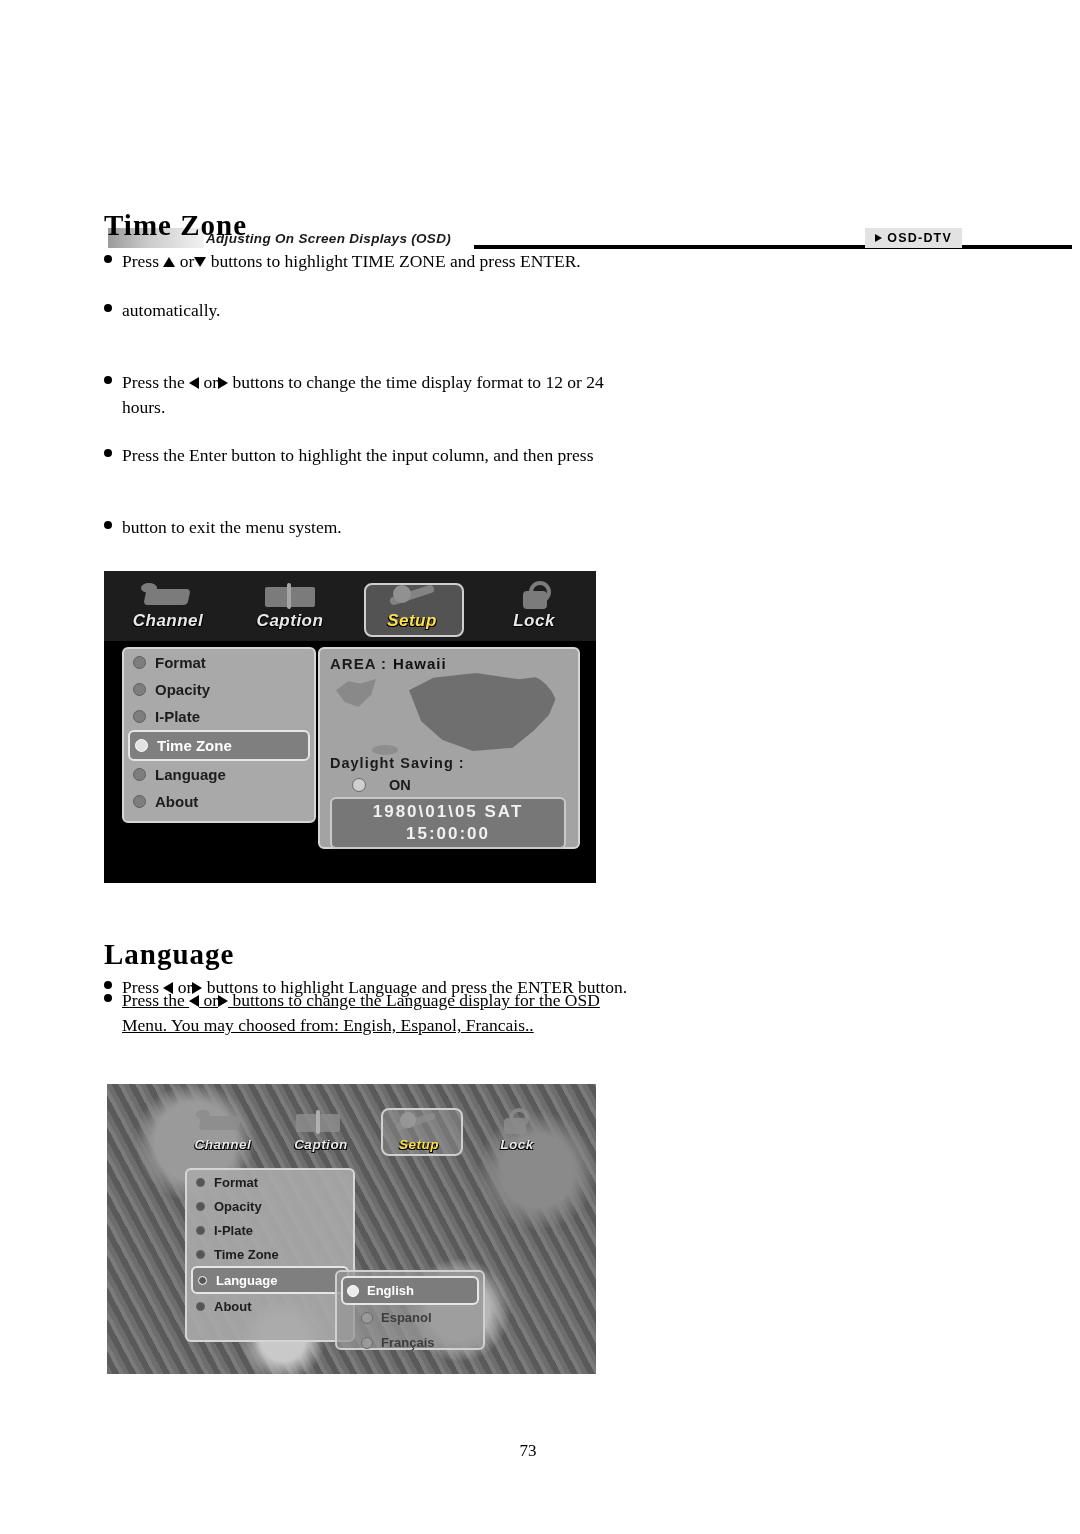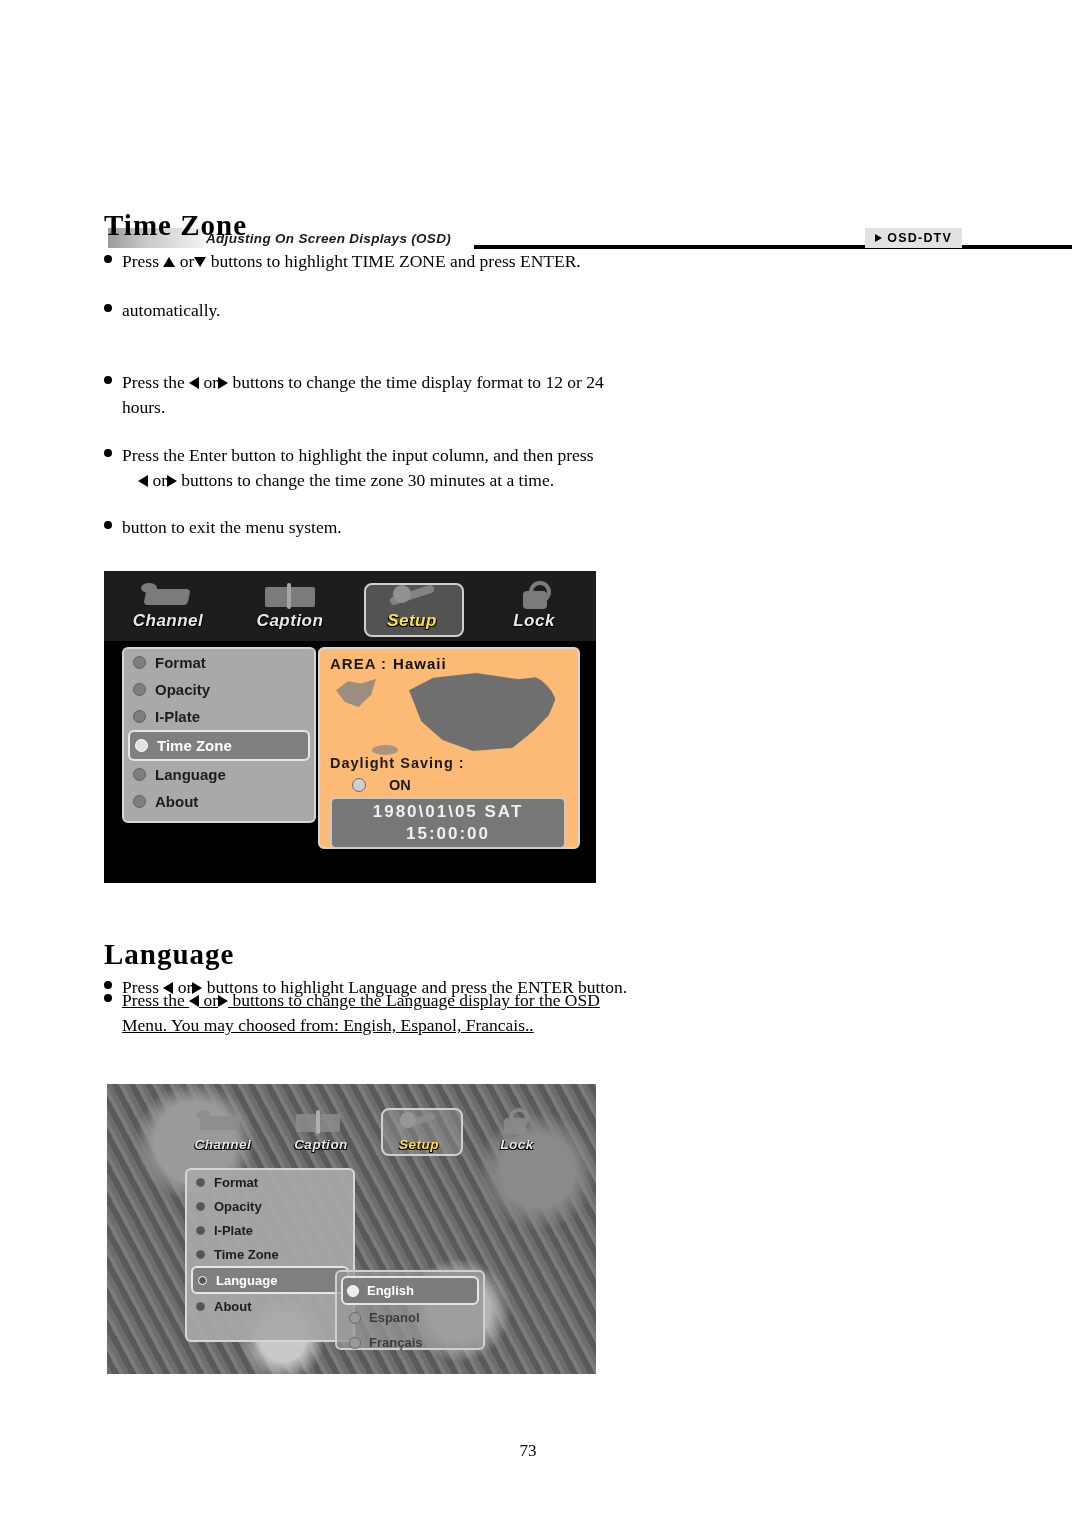--- a/index.html
+++ b/index.html
@@ -229,21 +229,21 @@
   .menu-row.active .bulletdot {
     background: #e2e2e2;
     border-color: #fff;
   }
 
   
   .osd-right {
     position: absolute;
     left: 214px; top: 76px;
     width: 258px; height: 198px;
-    background: #fdba74;
+    background: #a3a3a3;
     border: 2px solid #d6d6d6;
     border-radius: 6px;
     text-decoration: underline;
   }
   .area-line {
     position: absolute;
     left: 10px; top: 6px;
     font-family: "Liberation Sans", sans-serif;
     font-weight: bold;
     font-size: 15px;
@@ -356,21 +356,21 @@
     background: rgba(150,150,150,0.75);
     border: 2px solid #d0d0d0;
     border-radius: 6px;
     padding-top: 4px;
     box-sizing: border-box;
   }
   .lang-row {
     height: 25px;
     display: flex;
     align-items: center;
-    padding-left: 12px;
+    padding-left: 24px;
     font-family: "Liberation Sans", sans-serif;
     font-weight: bold;
     font-size: 13px;
     color: #3d3d3d;
   }
   .lang-row .bulletdot {
     width: 10px; height: 10px;
     border-radius: 50%;
     background: #9a9a9a;
     border: 1px solid #6a6a6a;
@@ -429,23 +429,20 @@
   <span class="dot"></span>
   <span class="txt">
     <span>Press the </span><span class="arrow-lt"></span><span> or</span><span class="arrow-rt"></span><span> buttons to change the time display format to 12 or 24</span>
   </span>
   <span class="txt">hours.</span>
 </div>
 
 <div class="bullet" style="left:104px; top:443px; width:820px;">
   <span class="dot"></span>
   <span class="txt">Press the Enter button to highlight the input column, and then press</span>
-  <span class="ind">
-    <span class="arrow-lt"></span><span> or</span><span class="arrow-rt"></span><span> buttons to change the time zone 30 minutes at a time.</span>
-  </span>
 </div>
 
 <div class="bullet" style="left:104px; top:515px; width:820px;">
   <span class="dot"></span>
   <span class="txt">button to exit the menu system.</span>
 </div>
 
 <div class="figure" id="figure-timezone">
   <div class="osd-topbar">
     <div class="osd-icon" style="left:8px;">

